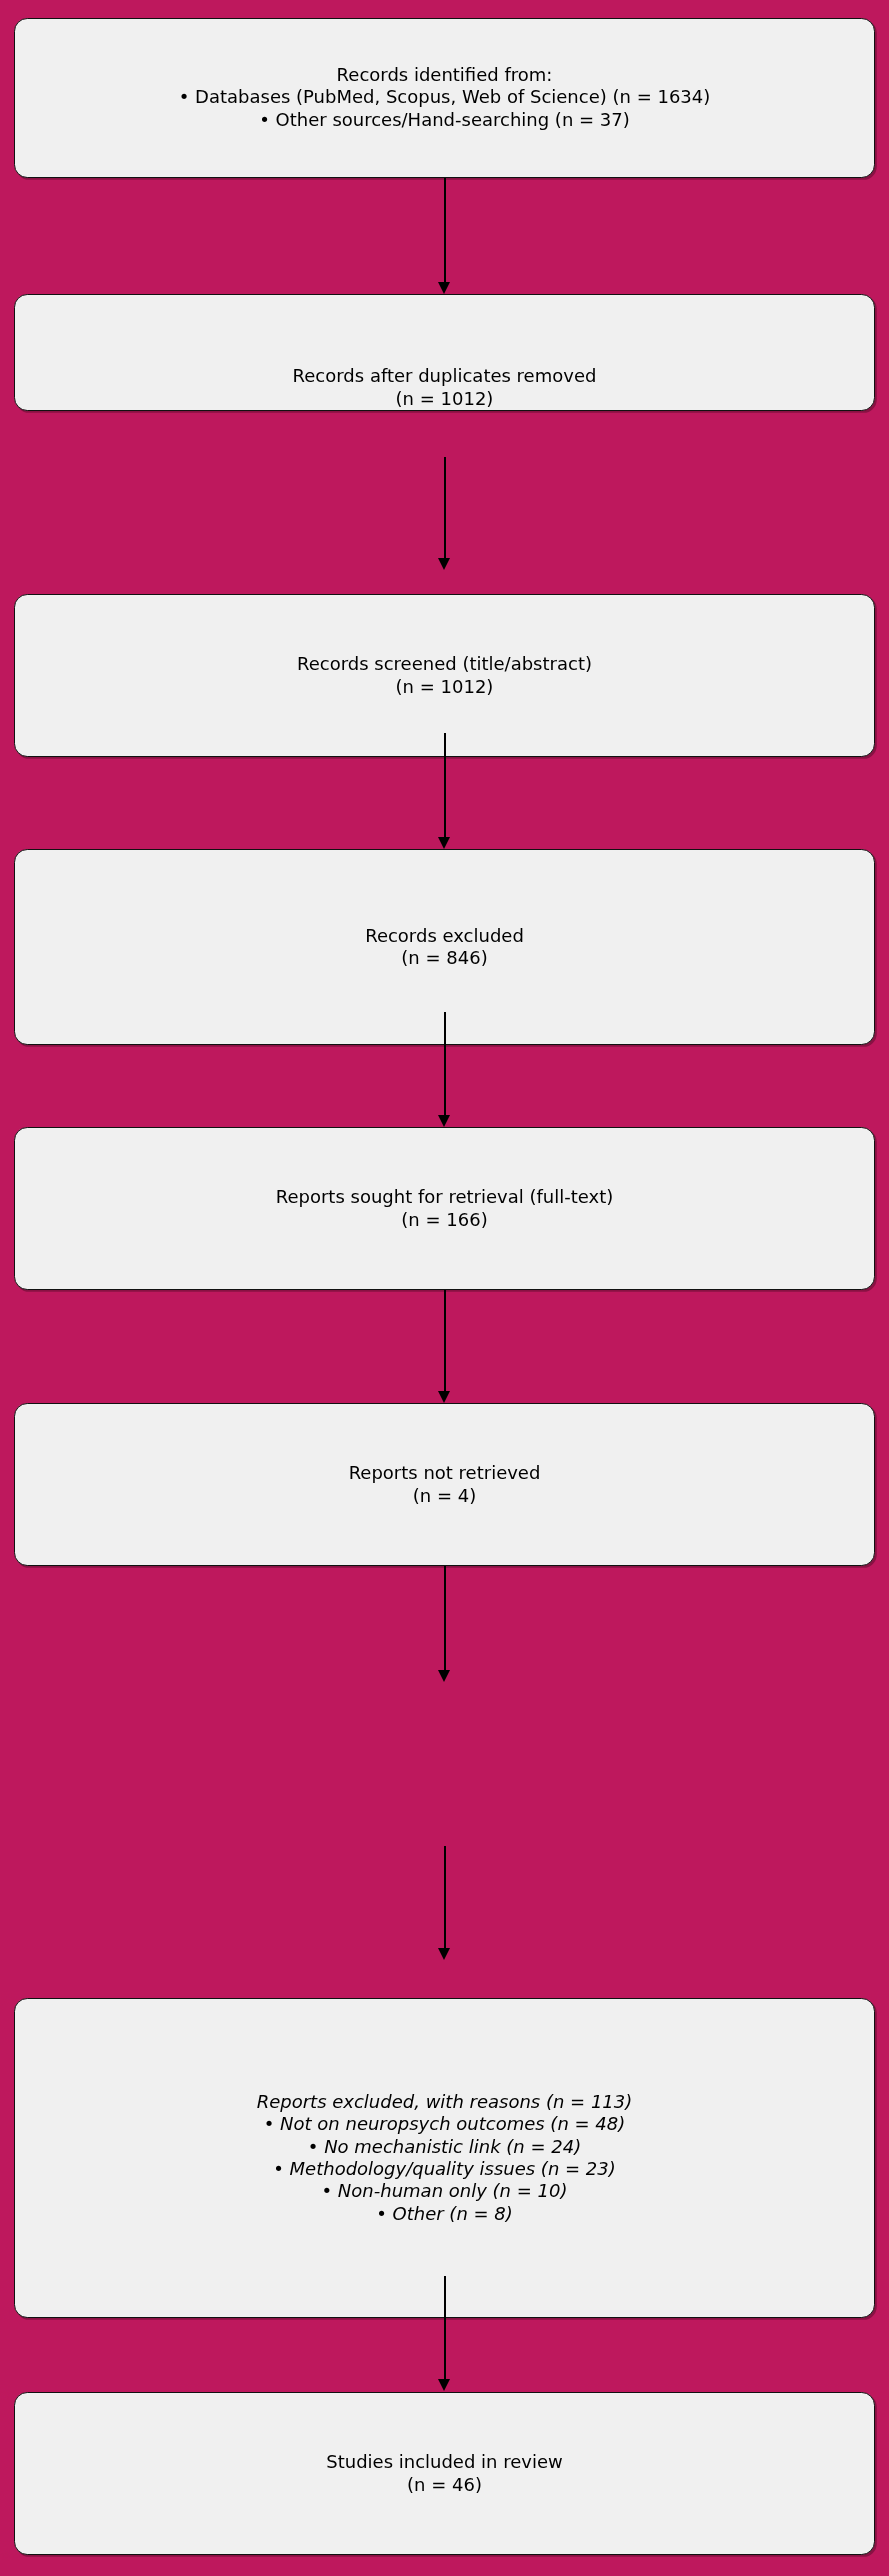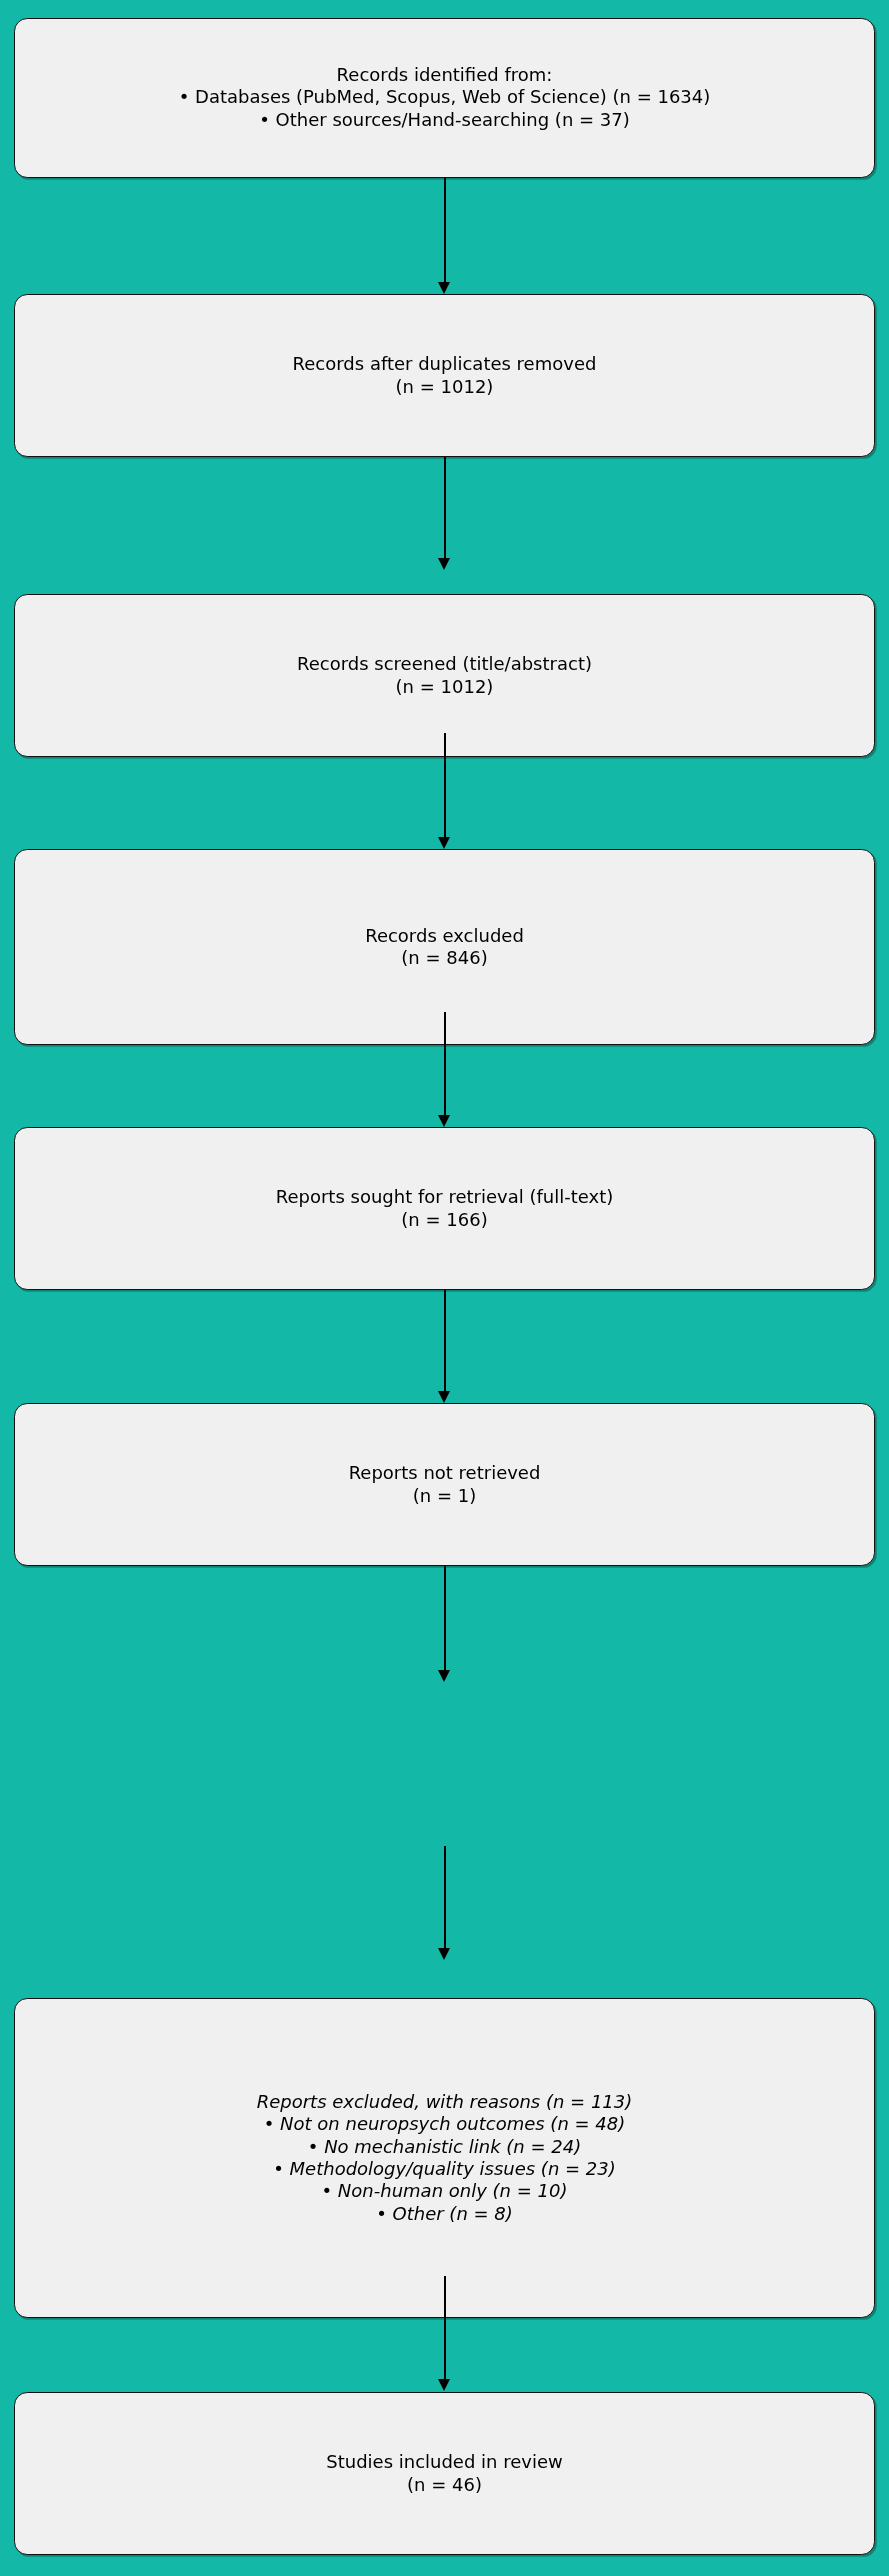--- a/index.html
+++ b/index.html
@@ -8,21 +8,21 @@
     padding: 0;
     background: #ffffff;
   }
   body {
     font-family: "DejaVu Sans", sans-serif;
   }
   #diagram-canvas {
     position: relative;
     width: 889px;
     height: 2576px;
-    background: #14b8a6;
+    background: #be185d;
     overflow: hidden;
   }
   .flow-box {
     position: absolute;
     left: 14px;
     width: 861px;
     box-sizing: border-box;
     background: #f0f0f0;
     border: 1.8px solid #111111;
     border-radius: 13.3px;
@@ -36,21 +36,21 @@
     font-family: "DejaVu Sans", sans-serif;
     font-size: 18px;
     line-height: 22.4px;
     color: #000000;
     white-space: pre-line;
     padding: 0 11px;
     letter-spacing: 0px;
   }
   
   .box-pos-1 { top: 17.6px;   height: 160px; }
-  .box-pos-2 { top: 294px;  height: 163px; }
+  .box-pos-2 { top: 294px;  height: 117px; align-items: flex-end; }
   .box-pos-3 { top: 570px;  height: 163px; margin-top: 24px; }
   .box-pos-4 { top: 849px; height: 196px; }
   .box-pos-5 { top: 1127px; height: 163px; }
   .box-pos-6 { top: 1403px; height: 163px; }
   .box-pos-7 { top: 1682px; height: 163px; }
   .box-pos-8 { top: 1998px; height: 320px; font-style: italic; }
   .box-pos-9 { top: 2392px; height: 163px; }
 
   .flow-arrow {
     position: absolute;
@@ -129,21 +129,21 @@
     <div class="flow-box-text">Reports sought for retrieval (full-text)
 (n = 166)</div>
   </div>
   <div class="flow-arrow arrow-pos-5">
     <div class="shaft" style="height:101px;"></div>
     <div class="head" style="top:101px;"></div>
   </div>
 
   <div class="flow-box box-pos-6">
     <div class="flow-box-text">Reports not retrieved
-(n = 1)</div>
+(n = 4)</div>
   </div>
   <div class="flow-arrow arrow-pos-6">
     <div class="shaft" style="height:104px;"></div>
     <div class="head" style="top:104px;"></div>
   </div>
 
   <div class="flow-arrow arrow-pos-7">
     <div class="shaft" style="height:102px;"></div>
     <div class="head" style="top:102px;"></div>
   </div>

